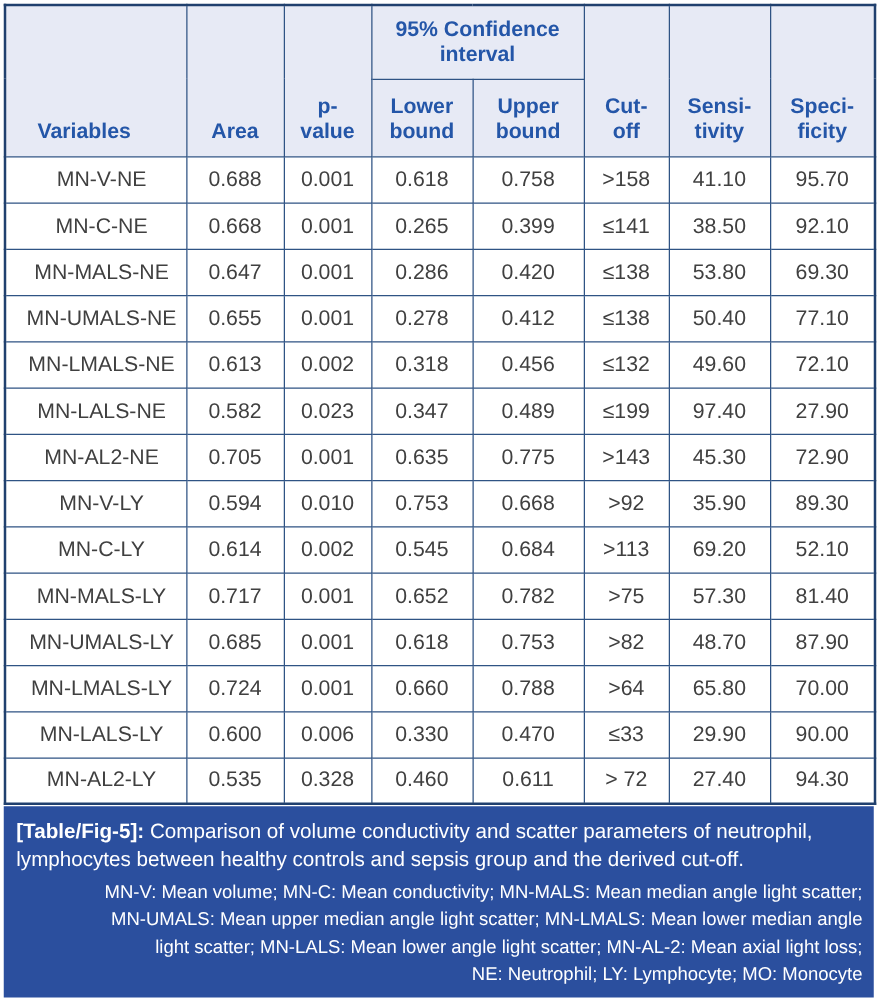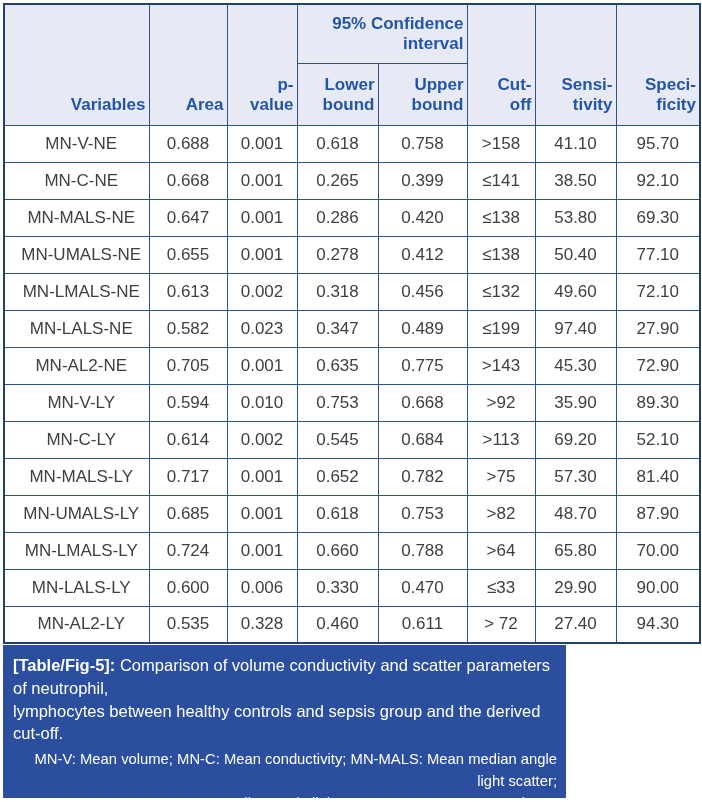--- a/index.html
+++ b/index.html
@@ -14,34 +14,34 @@
     border:2px solid #20406e;
   }
   table.roc th, table.roc td {
     border:1px solid #2f5384;
     box-sizing:border-box;
   }
   thead th {
     background:#e7eaf5; color:#2456a8;
     font-weight:bold; font-size:17px; line-height:1.18;
     white-space:pre-line; vertical-align:bottom;
-    text-align:right; padding:4px 3px 9px 3px;
+    text-align:center; padding:4px 3px 9px 3px;
   }
   thead tr.hdr-top { height:59px; }
   thead tr.hdr-bottom { height:62px; }
-  th.var-head { text-align:right; padding-left:11px; }
+  th.var-head { text-align:left; padding-left:25px; }
   th.ci-head { vertical-align:middle; padding-bottom:4px; }
   tbody tr { height:37px; }
   tbody td {
     background:#ffffff; color:#404040; font-size:17px;
     text-align:center; padding:2px 2px; vertical-align:middle;
   }
   tbody td.var-cell { text-align:center; padding-left:11px; }
   .caption {
-    width:563px; height:153px; box-sizing:border-box;
+    width:696px; height:153px; box-sizing:border-box;
     margin-top:1px; background:#2b4f9e; color:#ffffff;
     padding:9px 9px 6px 10px;
   }
   .caption-main {
     font-size:16.5px; line-height:1.38; white-space:pre-line;
   }
   .caption-label { font-weight:bold; }
   .caption-abbr {
     font-size:14.8px; line-height:1.5; white-space:pre-line; margin-top:3px;text-align:right;
   }

